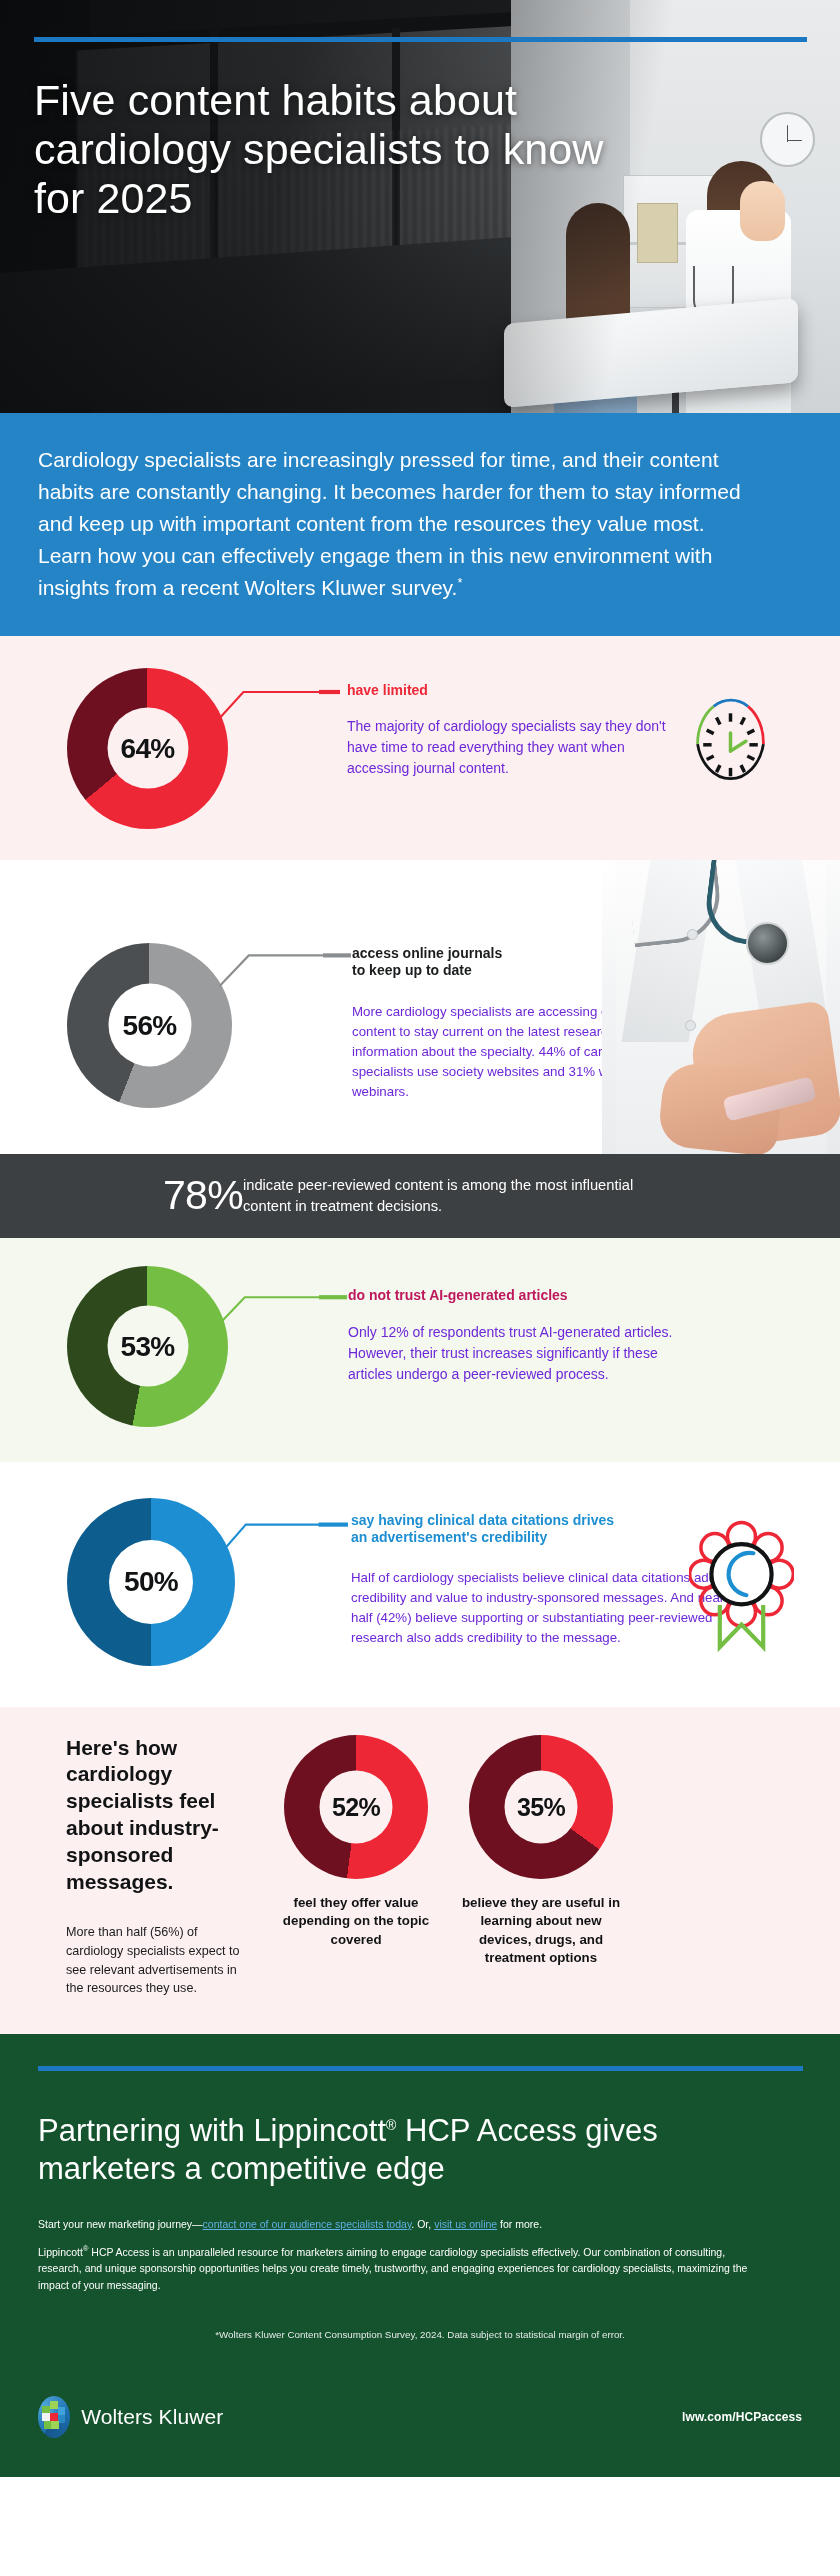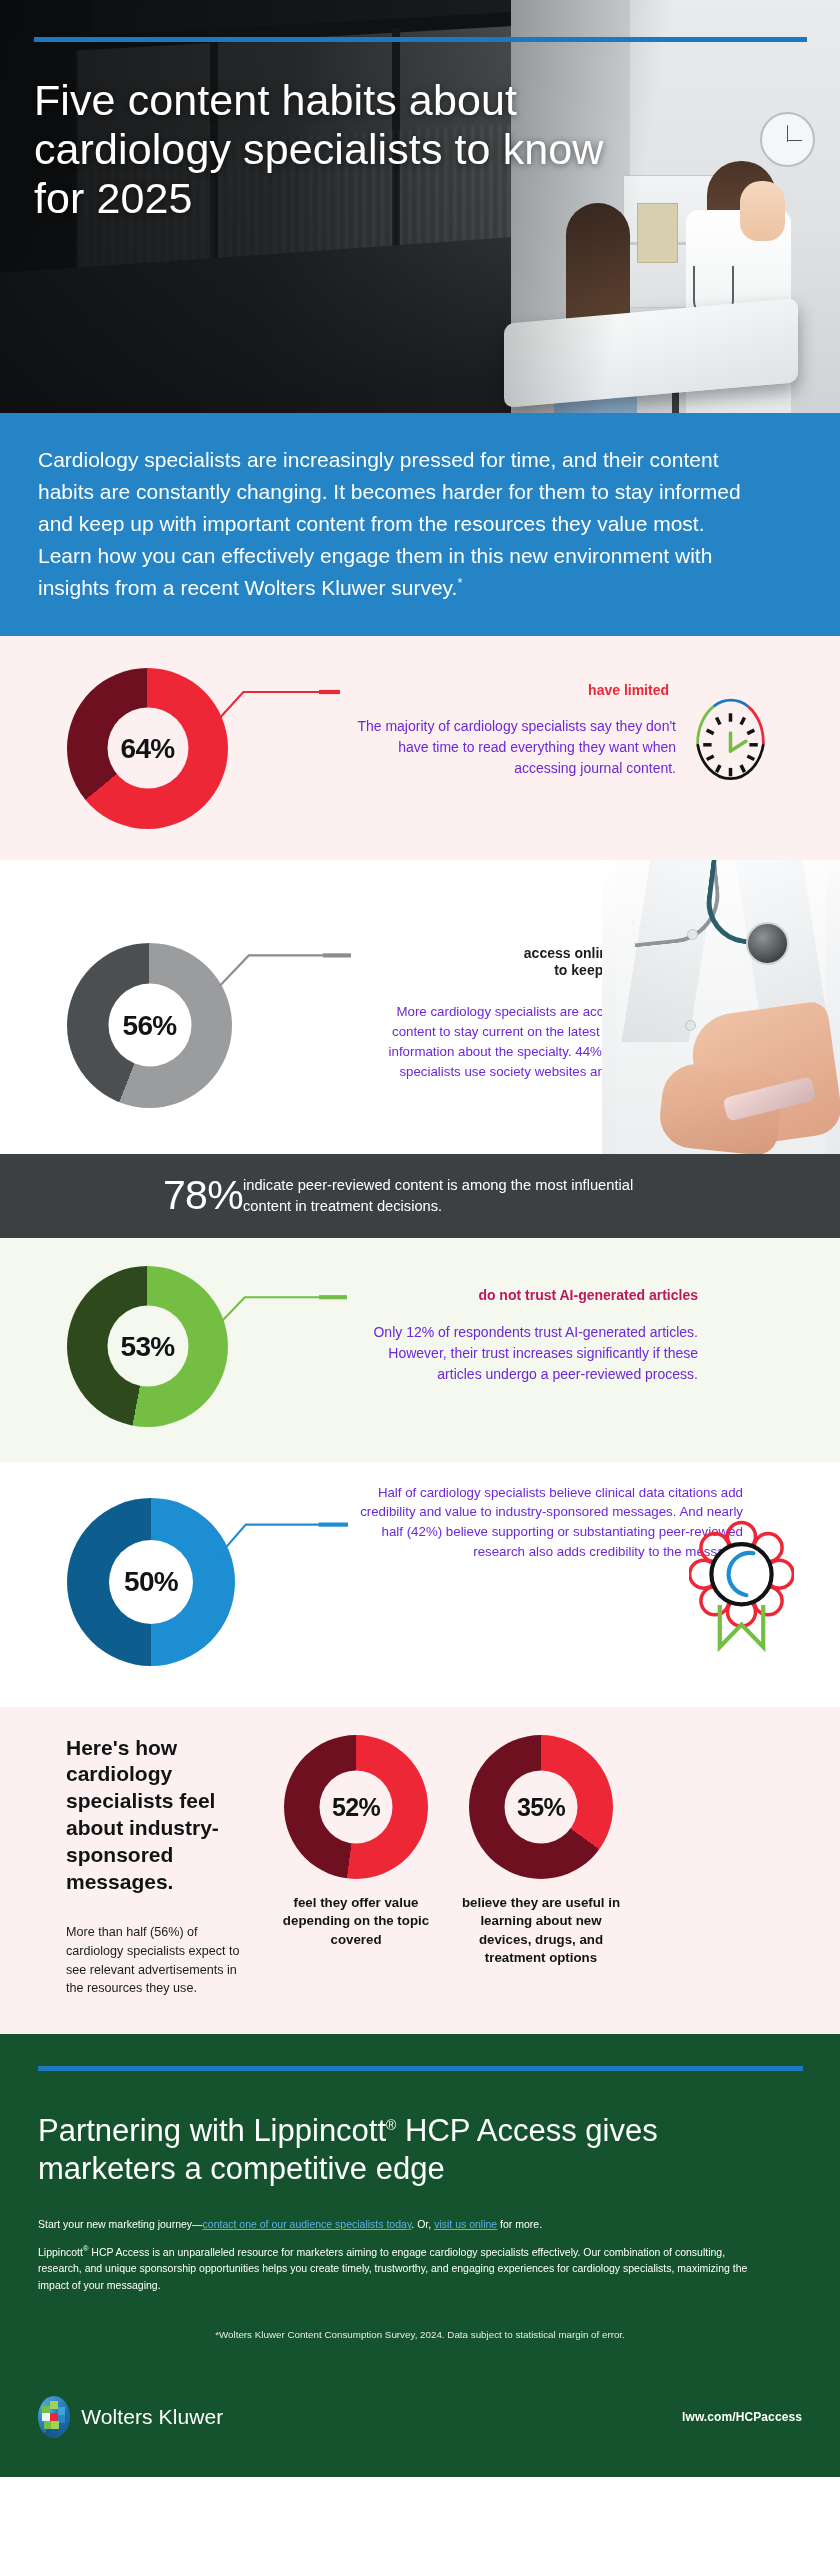--- a/index.html
+++ b/index.html
@@ -147,21 +147,21 @@
   .donut-wrap { position:relative; flex:0 0 auto; }
   .donut {
     position:relative; border-radius:50%;
   }
   .donut .hole {
     position:absolute; left:50%; top:50%; transform:translate(-50%,-50%);
     border-radius:50%; display:flex; align-items:center; justify-content:center;
     font-weight:700; color:#111315; letter-spacing:-0.7px;
   }
 
-  .callout { position:relative; flex:1 1 auto;text-align:right; }
+  .callout { position:relative; flex:1 1 auto; }
   .leader { position:absolute; }
 
   .cl-label { font-weight:700; line-height:1.26; }
   .cl-body  { color:#6d28d9; line-height:1.5; }
 
   
   .band-64 { background:#fdf0f0; height:224px; }
   .band-64 .donut { width:161px; height:161px; margin:32px 0 0 67px;
     background:conic-gradient(#ee2737 0deg 230.4deg, #6e1020 230.4deg 360deg); }
   .band-64 .hole { width:81px; height:81px; background:#fdf0f0; font-size:28px; }
@@ -437,20 +437,24 @@
       <div class="donut-wrap">
         <div class="donut">
           <div class="hole">50%</div>
         </div>
       </div>
       <div class="callout">
         <svg class="leader" width="133" height="84" style="left:-19.6px;top:36px;" viewBox="0 0 190 120">
           <path d="M2,86 L44,38 L170,38" fill="none" stroke="#1c8ed1" stroke-width="3"></path>
           <line x1="148" y1="38" x2="190" y2="38" stroke="#1c8ed1" stroke-width="6"></line>
         </svg>
+        <div class="cl-label" style="margin:50px 0 0 116px;width:378px;">
+          <div>say having clinical data citations drives</div>
+          <div>an advertisement's credibility</div>
+        </div>
         <div class="cl-body" style="margin:21px 0 0 116px;width:392px;">Half of cardiology specialists believe clinical data citations add credibility and value to industry-sponsored messages. And nearly half (42%) believe supporting or substantiating peer-reviewed research also adds credibility to the message.</div>
       </div>
     </div>
     <svg class="badge-icon" viewBox="0 0 150 200">
       <g fill="none" stroke="#ee2737" stroke-width="5">
         <circle cx="75" cy="32" r="20"></circle>
           <circle cx="113" cy="48" r="20"></circle>
         <circle cx="129" cy="86" r="20"></circle>
           <circle cx="113" cy="124" r="20"></circle>
         <circle cx="75" cy="140" r="20"></circle>

